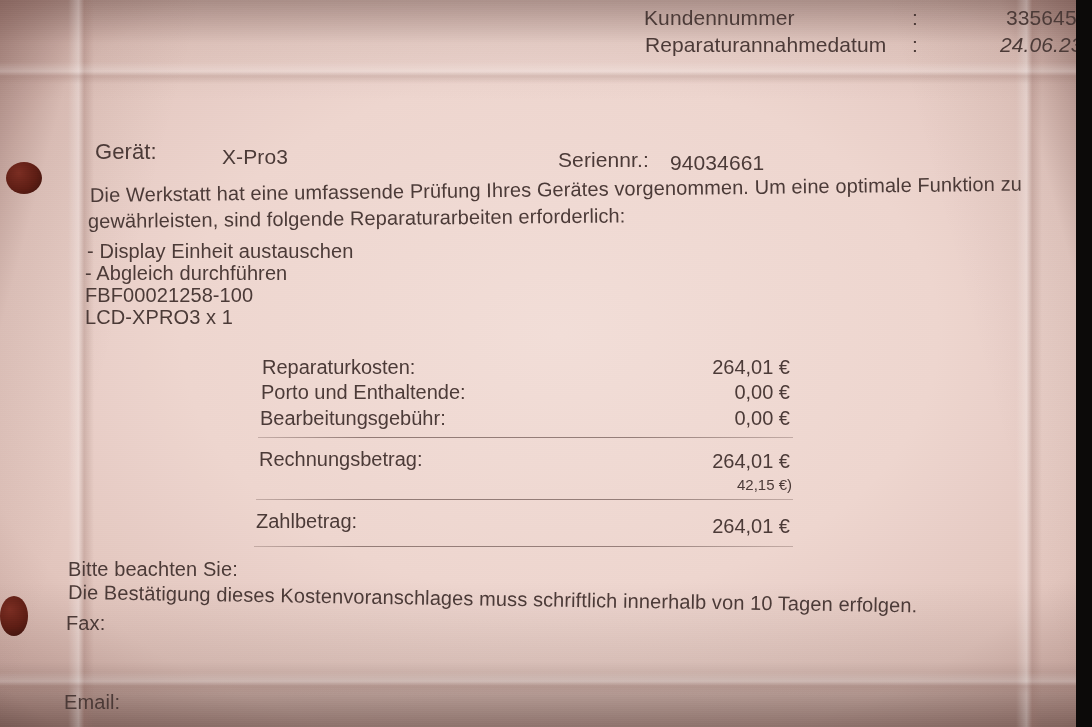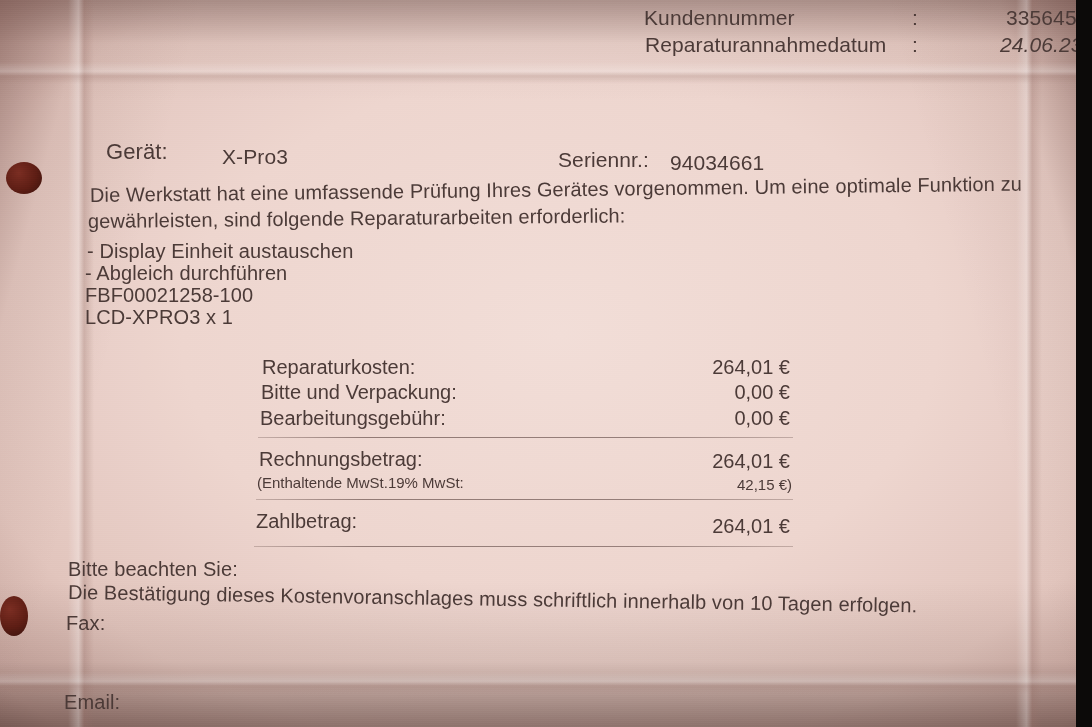--- a/index.html
+++ b/index.html
@@ -89,48 +89,47 @@
   <div class="blob" style="left:0px; top:596px; width:28px; height:40px;"></div>
 
   <div class="doc-text" style="left:644px; top:6px; font-size:21px;">Kundennummer</div>
   <div class="doc-text" style="left:912px; top:6px; font-size:21px;">:</div>
   <div class="doc-text" style="left:1006px; top:6px; font-size:21px;">335645</div>
 
   <div class="doc-text" style="left:645px; top:33px; font-size:21px;">Reparaturannahmedatum</div>
   <div class="doc-text" style="left:912px; top:33px; font-size:21px;">:</div>
   <div class="doc-text" style="left:1000px; top:33px; font-size:21px;font-style:italic;">24.06.23</div>
 
-  <div class="doc-text" style="left:106px; top:139px; font-size:22px;text-align:right;">Gerät:</div>
+  <div class="doc-text" style="left:95px; top:139px; font-size:22px;text-align:right;">Gerät:</div>
   <div class="doc-text" style="left:222px; top:145px; font-size:21px;">X-Pro3</div>
   <div class="doc-text" style="left:558px; top:148px; font-size:21px;text-align:right;">Seriennr.:</div>
   <div class="doc-text" style="left:670px; top:151px; font-size:21px;">94034661</div>
 
   <div class="doc-text" style="left:90px; top:184px; font-size:20px; transform: rotate(-0.7deg); transform-origin: left center;">Die Werkstatt hat eine umfassende Prüfung Ihres Gerätes vorgenommen. Um eine optimale Funktion zu</div>
   <div class="doc-text" style="left:88px; top:210px; font-size:20px; transform: rotate(-0.6deg); transform-origin: left center;">gewährleisten, sind folgende Reparaturarbeiten erforderlich:</div>
 
   <div class="doc-text" style="left:85px; top:262px; font-size:20px;">- Abgleich durchführen</div>
   <div class="doc-text" style="left:87px; top:240px; font-size:20px;">- Display Einheit austauschen</div>
   <div class="doc-text" style="left:85px; top:284px; font-size:20px;">FBF00021258-100</div>
   <div class="doc-text" style="left:85px; top:306px; font-size:20px;">LCD-XPRO3 x 1</div>
 
   <div class="label" style="left:262px; top:356px; font-size:20px;">Reparaturkosten:</div>
   <div class="amount" style="left:620px; top:356px; width:170px; font-size:20px;">264,01 €</div>
 
-  <div class="label" style="left:261px; top:381px; font-size:20px;">Bitte und Verpackung:</div>
+  <div class="label" style="left:261px; top:381px; font-size:20px;">Porto und Enthaltende:</div>
   <div class="amount" style="left:620px; top:381px; width:170px; font-size:20px;">0,00 €</div>
 
   <div class="label" style="left:260px; top:407px; font-size:20px;">Bearbeitungsgebühr:</div>
   <div class="amount" style="left:620px; top:407px; width:170px; font-size:20px;">0,00 €</div>
 
   <div class="rule wave" style="left:258px; top:437px; width:535px;"></div>
 
   <div class="label" style="left:259px; top:448px; font-size:20px;">Rechnungsbetrag:</div>
   <div class="amount" style="left:620px; top:450px; width:170px; font-size:20px;">264,01 €</div>
 
-  <div class="label tiny" style="left:257px; top:474px;">(Enthaltende MwSt.19% MwSt:</div>
   <div class="amount tiny" style="left:620px; top:476px; width:172px;">42,15 €)</div>
 
   <div class="rule wave" style="left:256px; top:499px; width:537px;"></div>
 
   <div class="label" style="left:256px; top:510px; font-size:20px;">Zahlbetrag:</div>
   <div class="amount" style="left:618px; top:515px; width:172px; font-size:20px;">264,01 €</div>
 
   <div class="rule wave" style="left:254px; top:546px; width:539px;"></div>
 
   <div class="doc-text" style="left:68px; top:558px; font-size:20px;">Bitte beachten Sie:</div>

